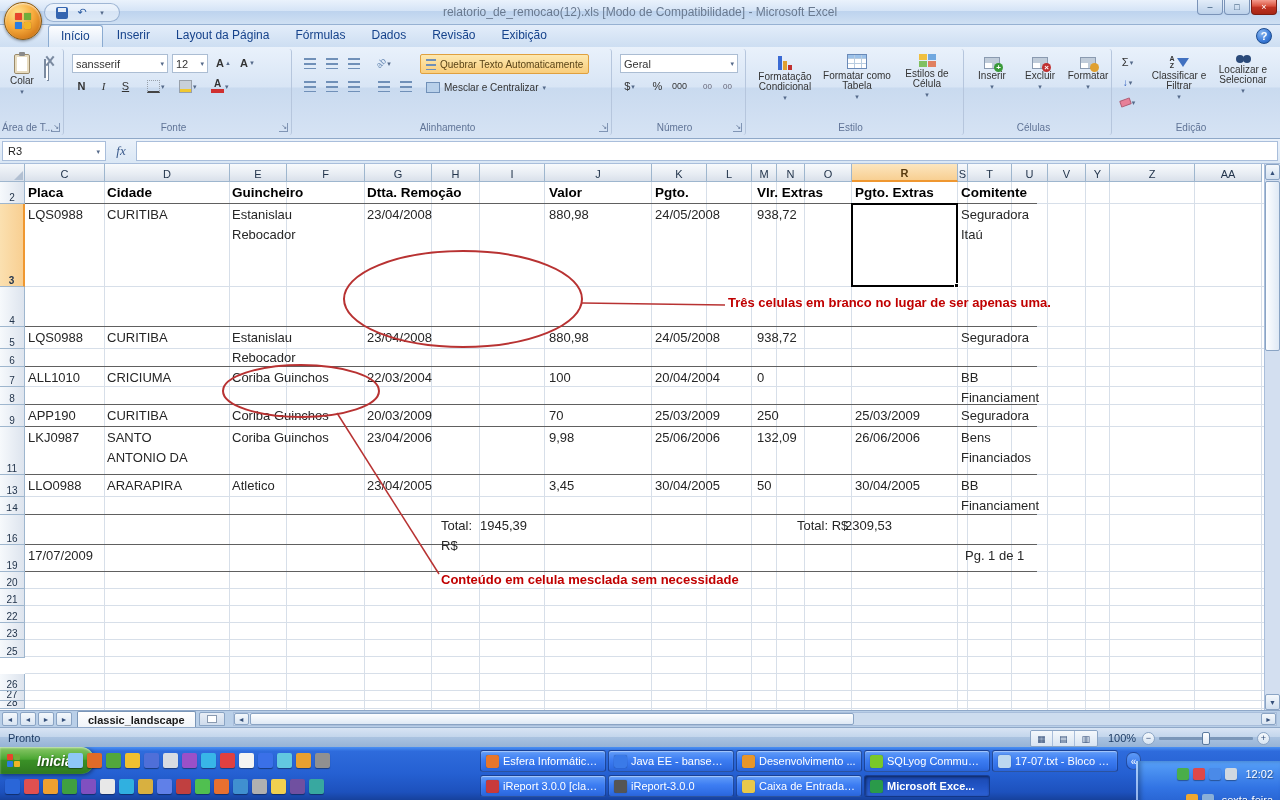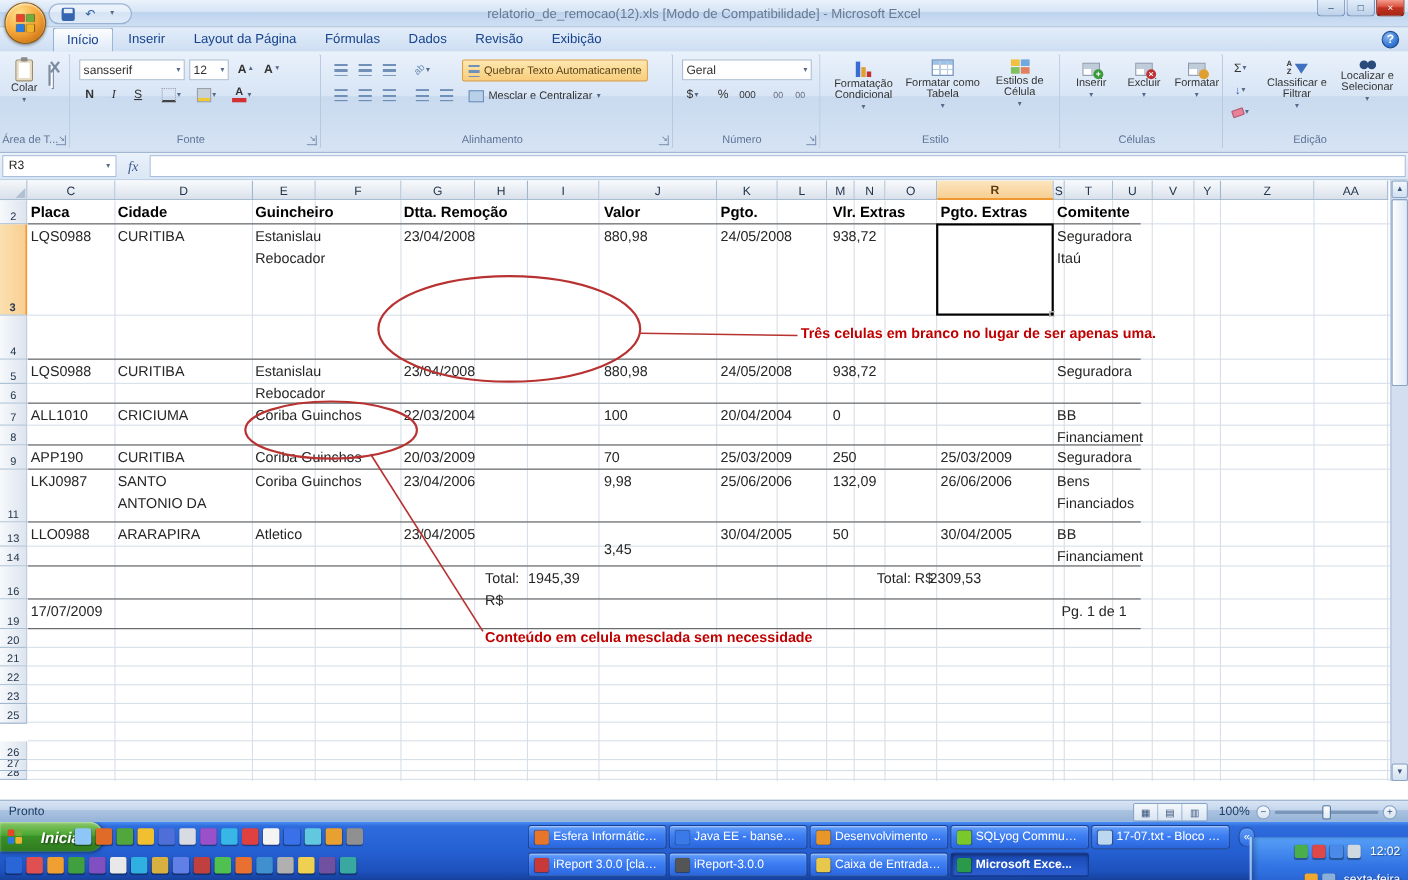--- a/index.html
+++ b/index.html
@@ -599,21 +599,21 @@
         <div class="cell" style="left: 732px; top: 246px;">132,09</div>
         <div class="cell" style="left: 830px; top: 246px; text-align: right;">26/06/2006</div>
         <div class="cell" style="left: 936px; top: 246px;">Bens
 Financiados</div>
         <div class="hline" style="top: 292px;"></div>
         <div class="sep" style="top: 292px;"></div>
         <div class="cell" style="left: 3px; top: 294px;">LLO0988</div>
         <div class="cell" style="left: 82px; top: 294px;">ARARAPIRA</div>
         <div class="cell" style="left: 207px; top: 294px;">Atletico</div>
         <div class="cell" style="left: 342px; top: 294px;">23/04/2005</div>
-        <div class="cell" style="left: 524px; top: 308px; text-align: center;">3,45</div>
+        <div class="cell" style="left: 524px; top: 294px; text-align: center;">3,45</div>
         <div class="cell" style="left: 630px; top: 294px;">30/04/2005</div>
         <div class="cell" style="left: 732px; top: 294px;">50</div>
         <div class="cell" style="left: 830px; top: 294px;">30/04/2005</div>
         <div class="cell" style="left: 936px; top: 294px;">BB
 Financiament</div>
         <div class="hline" style="top: 314px;"></div>
         <div class="hline" style="top: 332px;"></div>
         <div class="sep" style="top: 332px;"></div>
         <div class="cell" style="left: 416px; top: 334px;">Total:
 R$</div>
@@ -639,20 +639,35 @@
           <div class="fillhandle"></div>
         </div>
       </div>
     <div id="vscroll">
       <span class="vs-btn" style="top:0">▲</span>
       <div id="vthumb"></div>
       <span class="vs-btn" style="bottom:0">▼</span>
     </div>
   </div>
 
+  <div id="tabbar">
+    <span class="navbtn">◄</span>
+    <span class="navbtn">◄</span>
+    <span class="navbtn">►</span>
+    <span class="navbtn">►</span>
+    <div id="sheettab">classic_landscape</div>
+    <div id="newtab">
+        <i></i>
+      </div>
+    <div id="hscroll">
+      <span class="hs-btn">◄</span>
+      <div id="hthumb"></div>
+      <span class="hs-btn" style="margin-left:auto">►</span>
+    </div>
+  </div>
 
   <div id="statusbar">
     <span id="status-text">Pronto</span>
     <div id="views">
       <span class="viewbtn">▦</span>
       <span class="viewbtn">▤</span>
       <span class="viewbtn">▥</span>
     </div>
     <span id="zoomlabel">100%</span>
     <div id="zoomslider">

